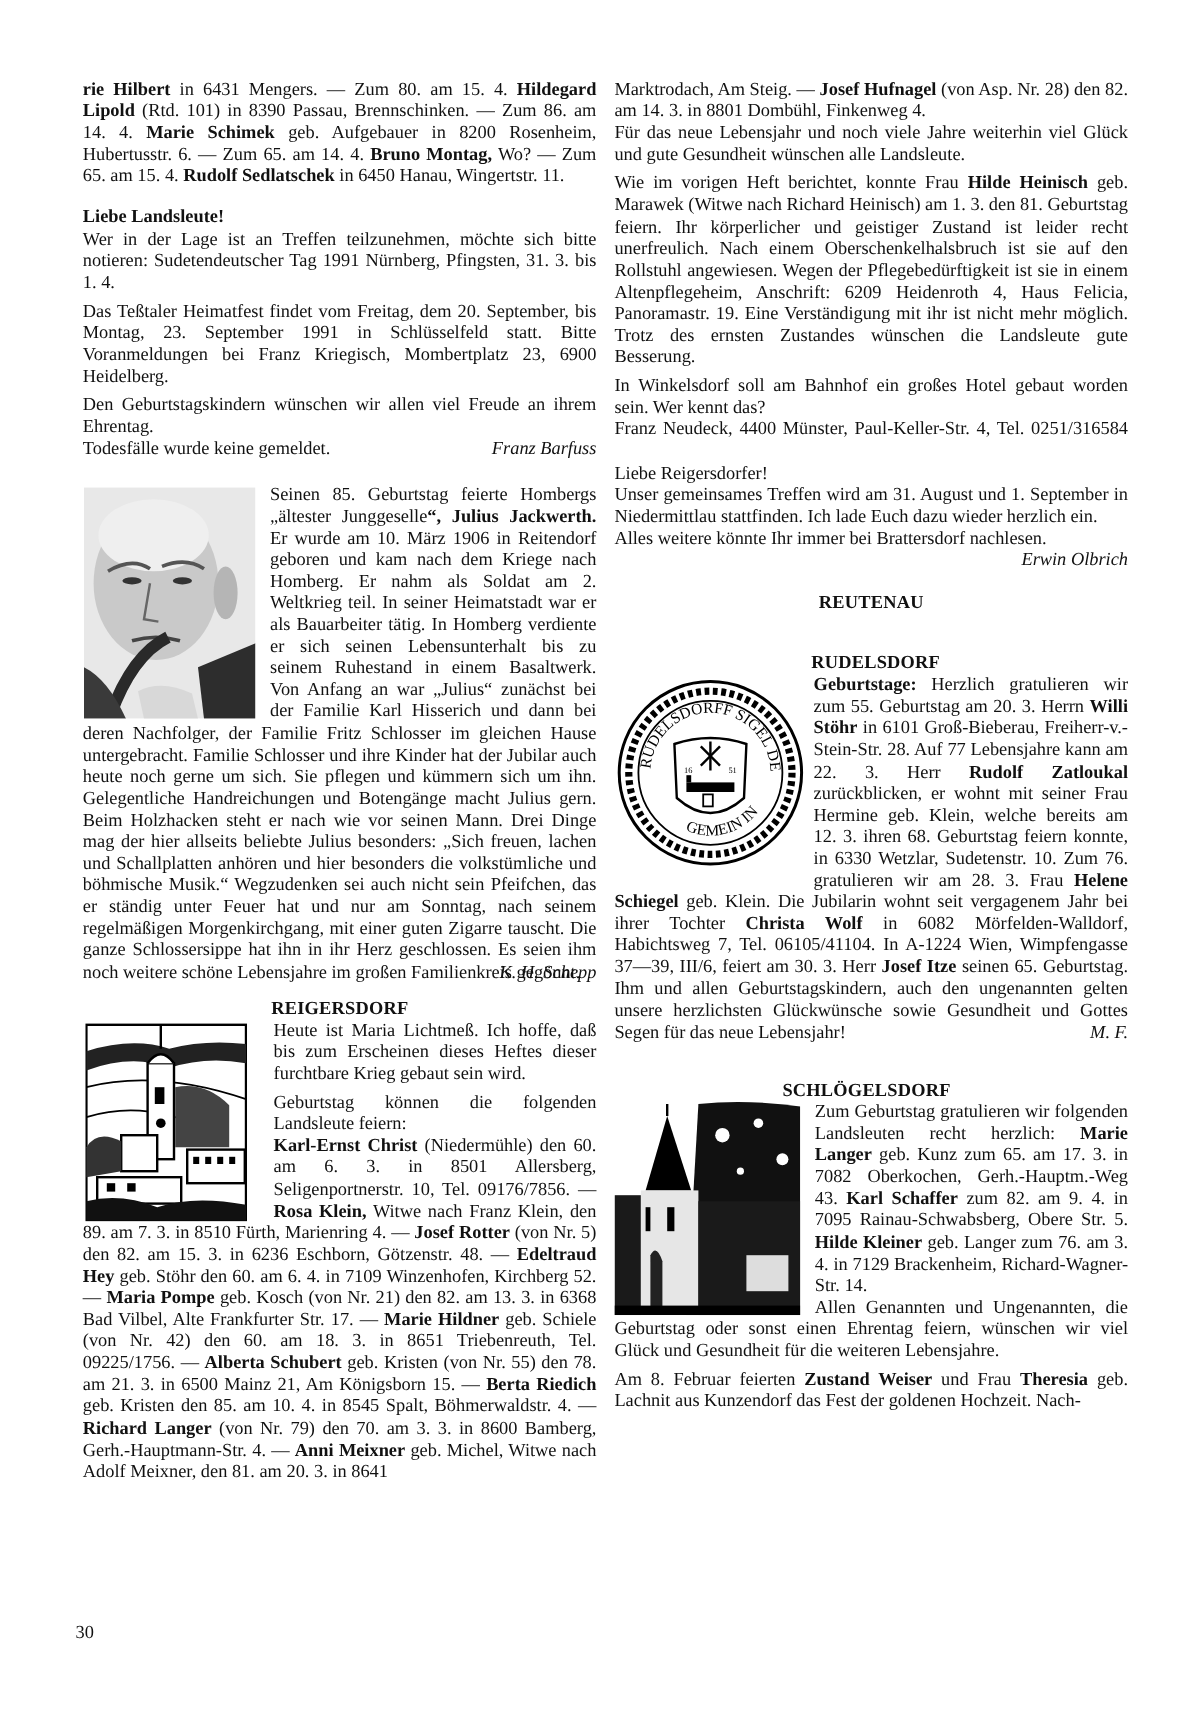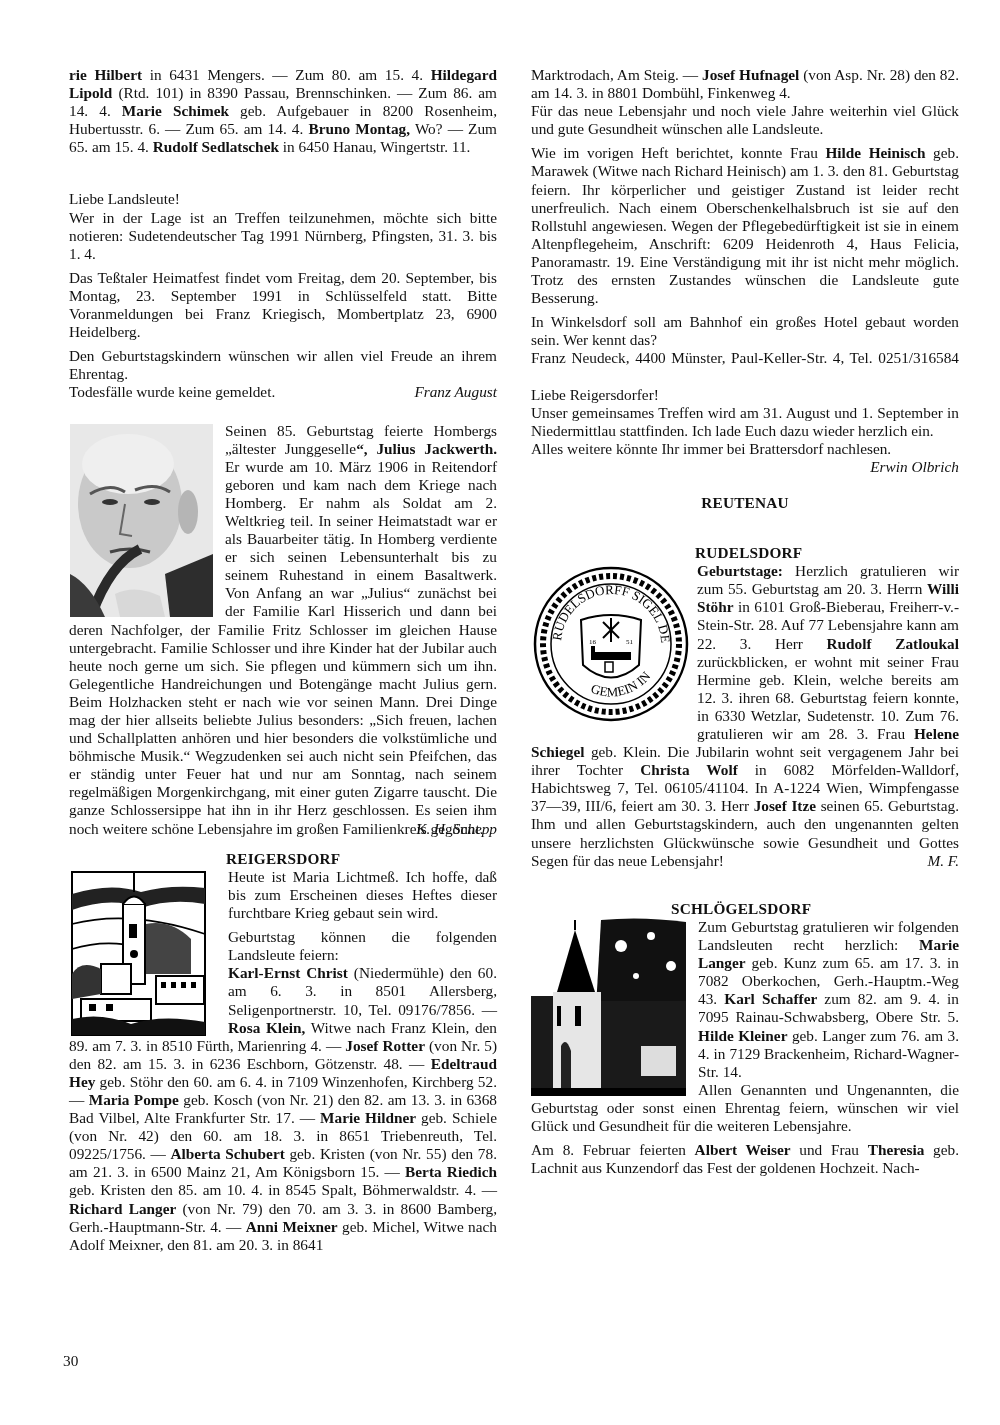--- a/index.html
+++ b/index.html
@@ -1,23 +1,23 @@
 <!DOCTYPE html>
 <html><head>
 <meta charset="utf-8">
 <style>
   html, body { margin: 0; padding: 0; background: #ffffff; }
   body { width: 1000px; height: 1425px; position: relative; overflow: hidden;
          font-family: "Liberation Serif", "DejaVu Serif", serif; color: #111; }
   .col { position: absolute; top: 66px; width: 428px; font-size: 15.3px; line-height: 18.1px; }
   .col-left { left: 69px; }
-  .col-right { left: 512px; margin-left: 19px; }
+  .col-right { left: 512px; }
   p { margin: 0; text-align: justify; }
   .gap { margin-top: 6px; }
-  .gap-lg { margin-top: 34px; }
+  .gap-lg { margin-top: 16px; font-weight: bold; }
   b { font-weight: bold; }
   .sig { font-style: italic; float: right; }
   .sig-line { text-align: justify; text-align-last: justify; }
   .right-sig { text-align: right; font-style: italic; }
   h3 { margin: 0; font-size: 15.3px; font-weight: bold; line-height: 18.1px; letter-spacing: 0.2px; }
   .h-center { text-align: center; }
   .fig { float: left; margin-right: 12px; background: #fff; position: relative; overflow: hidden; }
   .fig svg { display: block; }
   .page-num { position: absolute; left: 63px; top: 1352px; font-size: 15.3px; font-family: "Liberation Serif", serif; }
   .clear { clear: both; }
@@ -27,21 +27,21 @@
 
 <div class="col col-left">
   <p><b>rie Hilbert</b> in 6431 Mengers. — Zum 80. am 15. 4. <b>Hildegard Lipold</b> (Rtd. 101) in 8390 Passau, Brennschinken. — Zum 86. am 14. 4. <b>Marie Schimek</b> geb. Aufgebauer in 8200 Rosenheim, Hubertusstr. 6. — Zum 65. am 14. 4. <b>Bruno Montag,</b> Wo? — Zum 65. am 15. 4. <b>Rudolf Sedlatschek</b> in 6450 Hanau, Wingertstr. 11.</p>
 
   <p class="gap-lg">Liebe Landsleute!</p>
   <p>Wer in der Lage ist an Treffen teilzunehmen, möchte sich bitte notieren: Sudetendeutscher Tag 1991 Nürnberg, Pfingsten, 31. 3. bis 1. 4.</p>
   <p class="gap">Das Teßtaler Heimatfest findet vom Freitag, dem 20. September, bis Montag, 23. September 1991 in Schlüsselfeld statt. Bitte Voranmeldungen bei Franz Kriegisch, Mombertplatz 23, 6900 Heidelberg.</p>
   <p class="gap">Den Geburtstagskindern wünschen wir allen viel Freude an ihrem Ehrentag.</p>
   <p>
     <span>Todesfälle wurde keine gemeldet.</span>
-    <span class="sig">Franz August</span>
+    <span class="sig">Franz Barfuss</span>
   </p>
 
   <div style="height:20px" class="clear"></div>
 
   <div class="fig" style="width:143px;height:193px;margin-top:2px;margin-left:1px;">
     <svg width="143" height="193" viewBox="0 0 143 193">
       <rect width="143" height="193" fill="#e8e8e8"></rect>
       <ellipse cx="60" cy="80" rx="52" ry="64" fill="#c9c9c9"></ellipse>
       <ellipse cx="58" cy="40" rx="46" ry="30" fill="#efefef"></ellipse>
       <path d="M20 70 Q40 58 55 68" stroke="#555" stroke-width="3" fill="none"></path>
@@ -165,16 +165,16 @@
       <rect x="70" y="85" width="85" height="95" fill="#1a1a1a"></rect>
       <rect x="0" y="80" width="22" height="100" fill="#1a1a1a"></rect>
       <path d="M30 130 Q35 120 40 135 L40 176 L30 176 Z" fill="#222"></path>
       <rect x="110" y="130" width="35" height="30" fill="#ddd"></rect>
       <rect x="0" y="172" width="155" height="8" fill="#000"></rect>
     </svg>
   </div>
 
   <p>Zum Geburtstag gratulieren wir folgenden Landsleuten recht herzlich: <b>Marie Langer</b> geb. Kunz zum 65. am 17. 3. in 7082 Oberkochen, Gerh.-Hauptm.-Weg 43. <b>Karl Schaffer</b> zum 82. am 9. 4. in 7095 Rainau-Schwabsberg, Obere Str. 5. <b>Hilde Kleiner</b> geb. Langer zum 76. am 3. 4. in 7129 Brackenheim, Richard-Wagner-Str. 14.</p>
   <p>Allen Genannten und Ungenannten, die Geburtstag oder sonst einen Ehrentag feiern, wünschen wir viel Glück und Gesundheit für die weiteren Lebensjahre.</p>
-  <p class="gap">Am 8. Februar feierten <b>Albert Weiser</b> und Frau <b>Theresia</b> geb. Lachnit aus Kunzendorf das Fest der goldenen Hochzeit. Nach-</p>
+  <p class="gap">Am 8. Februar feierten <b>Zustand Weiser</b> und Frau <b>Theresia</b> geb. Lachnit aus Kunzendorf das Fest der goldenen Hochzeit. Nach-</p>
 </div>
 
 <div class="page-num">30</div>
 
 </body></html>

